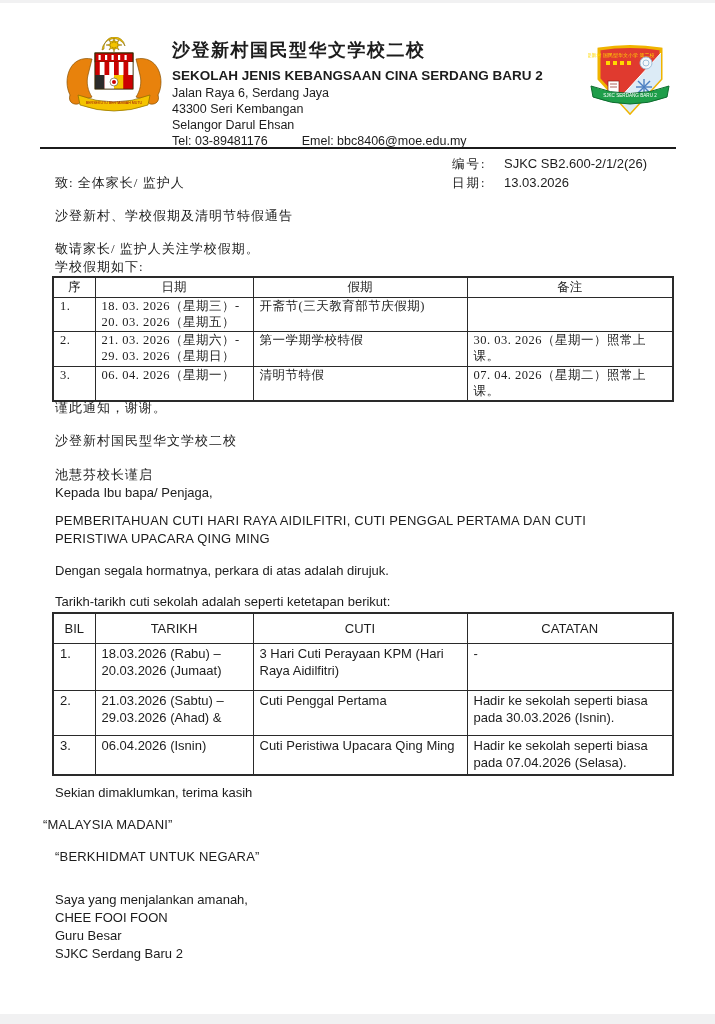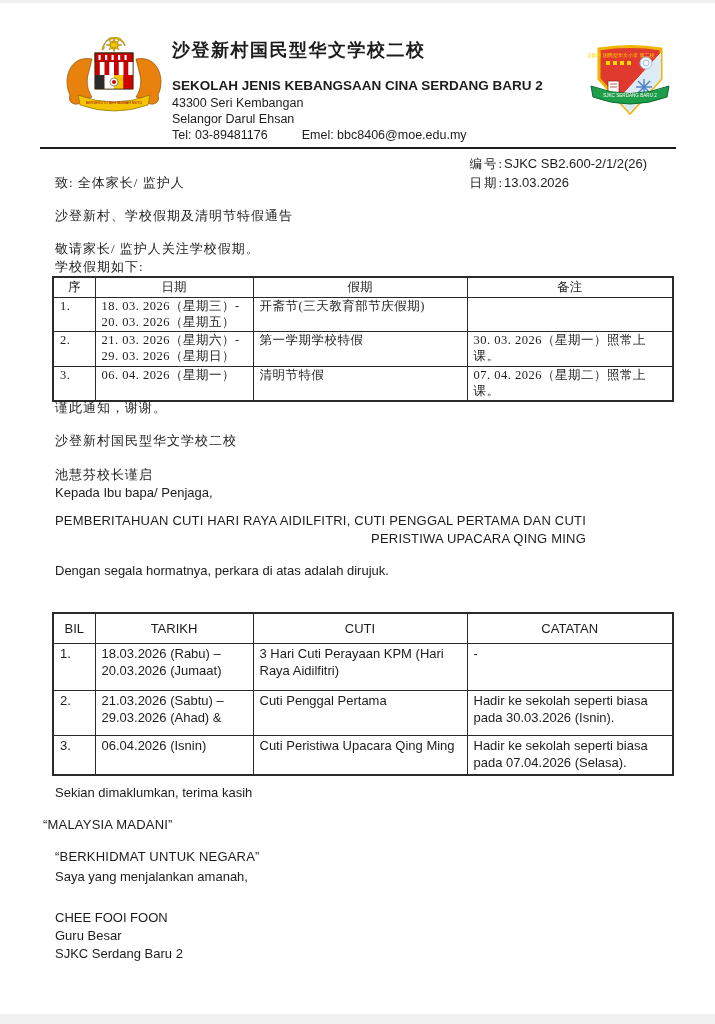--- a/index.html
+++ b/index.html
@@ -6,35 +6,35 @@
   #page{position:relative;width:715px;height:1024px;background:#ffffff;overflow:hidden;
         font-family:"Liberation Sans",sans-serif;color:#1c1c1c;}
   .edge{position:absolute;left:0;width:715px;background:#f1f1f2;}
   .cjk{font-family:"Liberation Serif","DejaVu Serif",serif;}
   .abs{position:absolute;}
   .pre{white-space:pre-line;}
 
   
   #school-info{left:172px;top:38px;}
   .cn-name{font-size:18px;font-weight:bold;letter-spacing:1.5px;line-height:24px;}
-  .my-name{font-size:13.5px;font-weight:bold;line-height:18px;margin-top:15px;}
+  .my-name{font-size:13.5px;font-weight:bold;line-height:18px;margin-top:5px;}
   .addr{font-size:12.5px;line-height:16px;}
   .telrow{font-size:12.5px;line-height:16px;}
   .telrow .gap{display:inline-block;width:34px;}
   #rule{left:40px;top:147px;width:636px;border-top:2px solid #1b1b1b;height:0;}
 
   
   .meta-row{position:absolute;left:452px;font-size:12.5px;line-height:17px;}
-  .meta-label{display:inline-block;width:52px;font-size:12.5px;letter-spacing:2px;text-align:right;}
+  .meta-label{display:inline-block;width:52px;font-size:12.5px;letter-spacing:2px;}
   .meta-value{font-size:13px;}
 
   
   .cnline{font-size:13px;letter-spacing:1px;line-height:17px;}
   .myline{font-size:13px;line-height:17px;}
-  .caps{letter-spacing:.2px;text-align:right;}
+  .caps{letter-spacing:.2px;}
 
   
   table{border-collapse:collapse;table-layout:fixed;width:620px;}
   .doc-table{position:absolute;left:52px;}
   th,td{border:1px solid #2a2a2a;overflow:hidden;}
   table{border:2px solid #2a2a2a;}
   th{font-weight:normal;text-align:center;}
   td{vertical-align:top;text-align:left;}
   
   #cn-table th{font-size:12.5px;height:19px;padding:0 4px;}
@@ -101,20 +101,21 @@
       </g>
 
       <path d="M16,58 Q52,72 88,58 L86,68 Q52,80 18,68 Z" fill="#F5C400" stroke="#8a6d00" stroke-width="0.7"></path>
       <text x="52" y="67" text-anchor="middle" font-size="3.6" fill="#9a1010" font-family="Liberation Sans, sans-serif">BERSEKUTU BERTAMBAH MUTU</text>
     </svg>
   </div>
 
   <div class="abs" id="school-info">
     <div class="cn-name cjk">沙登新村国民型华文学校二校</div>
     <div class="my-name">SEKOLAH JENIS KEBANGSAAN CINA SERDANG BARU 2</div>
+    <div class="addr">Jalan Raya 6, Serdang Jaya</div>
     <div class="addr">43300 Seri Kembangan</div>
     <div class="addr">Selangor Darul Ehsan</div>
     <div class="telrow"><span>Tel: 03-89481176</span><span class="gap"></span><span>Emel: bbc8406@moe.edu.my</span></div>
   </div>
 
   <div class="abs" style="left:588px;top:41px;width:84px;height:82px;">
     <svg width="84" height="82" viewBox="0 0 84 82">
 
       <path d="M11,8 Q42,3 73,8 L73,38 L42,72 L11,38 Z" fill="#E03A2F" stroke="#F0B400" stroke-width="3"></path>
 
@@ -201,20 +202,21 @@
     </table>
 
   <div class="abs cnline cjk" style="left:55px;top:399px;">谨此通知，谢谢。</div>
   <div class="abs cnline cjk" style="left:55px;top:432px;">沙登新村国民型华文学校二校</div>
   <div class="abs cnline cjk" style="left:55px;top:466px;">池慧芬校长谨启</div>
 
   <div class="abs myline" style="left:55px;top:484px;">Kepada Ibu bapa/ Penjaga,</div>
   <div class="abs myline caps pre" style="left:55px;top:512px;line-height:18px;">PEMBERITAHUAN CUTI HARI RAYA AIDILFITRI, CUTI PENGGAL PERTAMA DAN CUTI
 PERISTIWA UPACARA QING MING</div>
   <div class="abs myline" style="left:55px;top:562px;">Dengan segala hormatnya, perkara di atas adalah dirujuk.</div>
+  <div class="abs myline" style="left:55px;top:593px;">Tarikh-tarikh cuti sekolah adalah seperti ketetapan berikut:</div>
 
   <table id="my-table" class="doc-table" style="top:612px;">
     <colgroup>
         <col class="c-no">
         <col class="c-date">
         <col class="c-hol">
         <col class="c-note">
       </colgroup>
     <tbody>
         <tr>
@@ -246,17 +248,17 @@
       <td class="pre">Hadir ke sekolah seperti biasa
 pada 07.04.2026 (Selasa).</td>
     </tr>
   </tbody>
     </table>
 
   <div class="abs myline" style="left:55px;top:784px;">Sekian dimaklumkan, terima kasih</div>
   <div class="abs myline caps" style="left:43px;top:816px;">“MALAYSIA MADANI”</div>
   <div class="abs myline caps" style="left:55px;top:848px;">“BERKHIDMAT UNTUK NEGARA”</div>
 
-  <div class="abs myline" style="left:55px;top:868px;">Saya yang menjalankan amanah,</div>
+  <div class="abs myline" style="left:55px;top:891px;">Saya yang menjalankan amanah,</div>
   <div class="abs myline" style="left:55px;top:909px;">CHEE FOOI FOON</div>
   <div class="abs myline" style="left:55px;top:927px;">Guru Besar</div>
   <div class="abs myline" style="left:55px;top:945px;">SJKC Serdang Baru 2</div>
 </div>
 
 </body></html>

